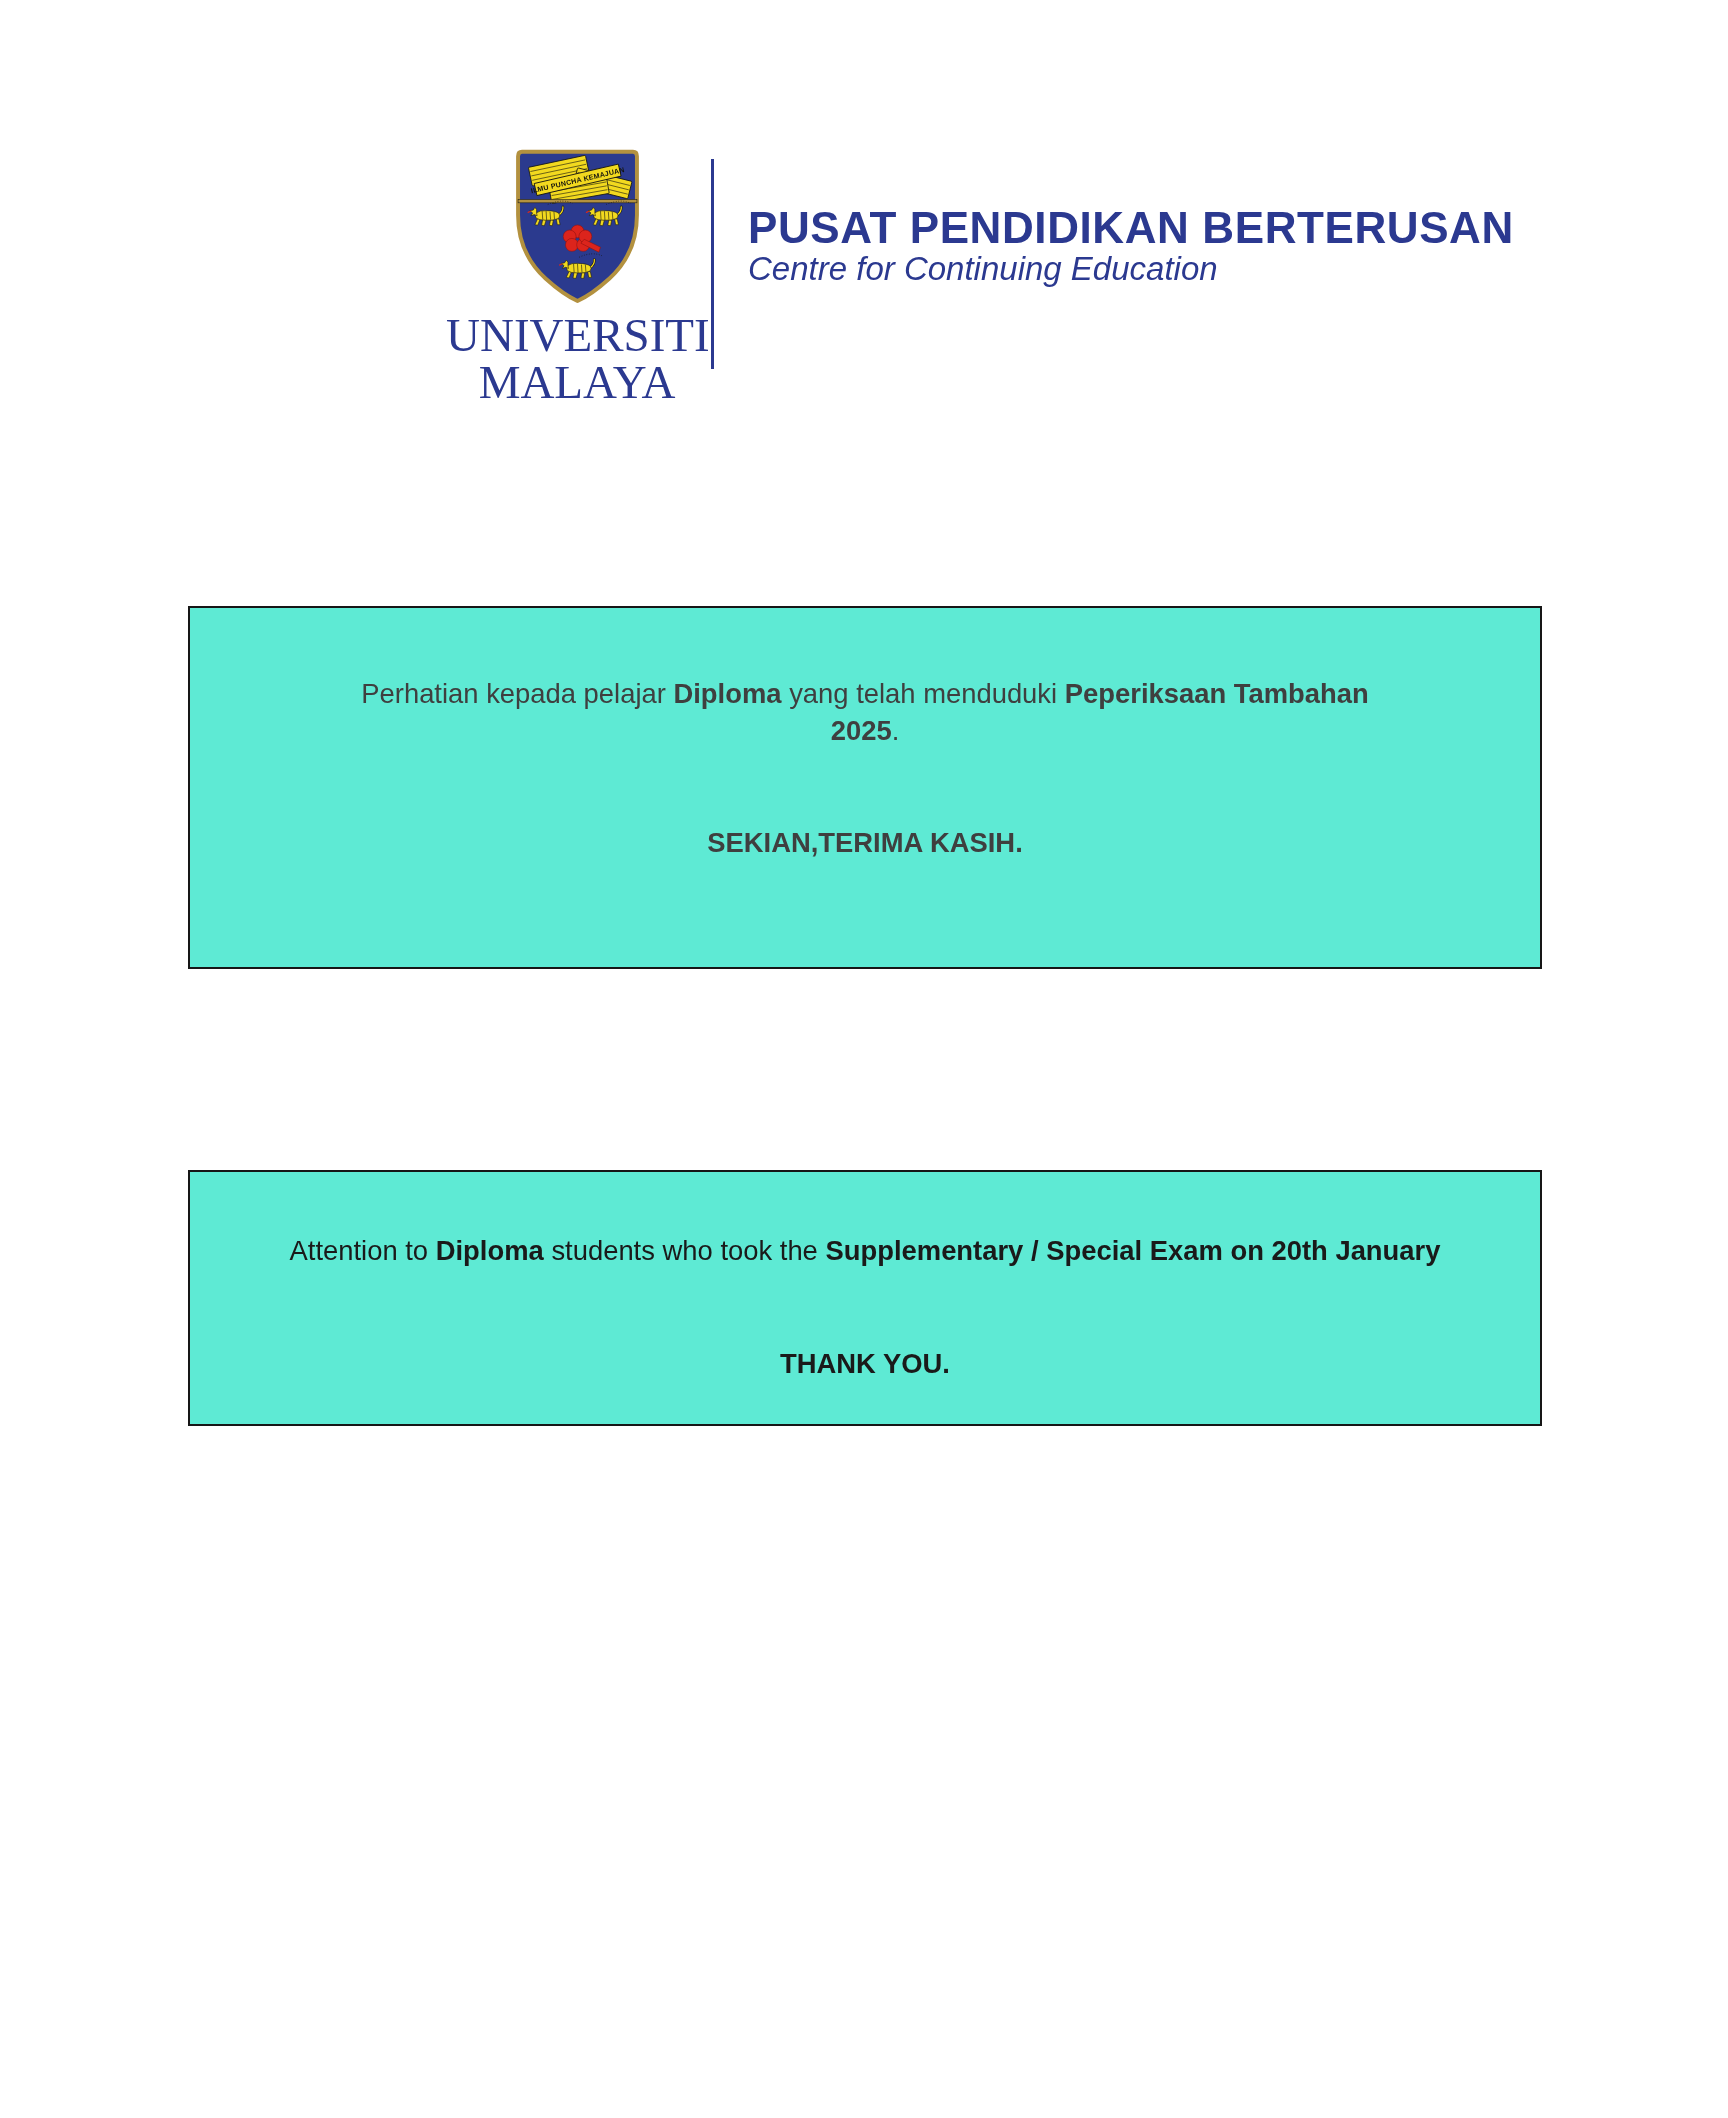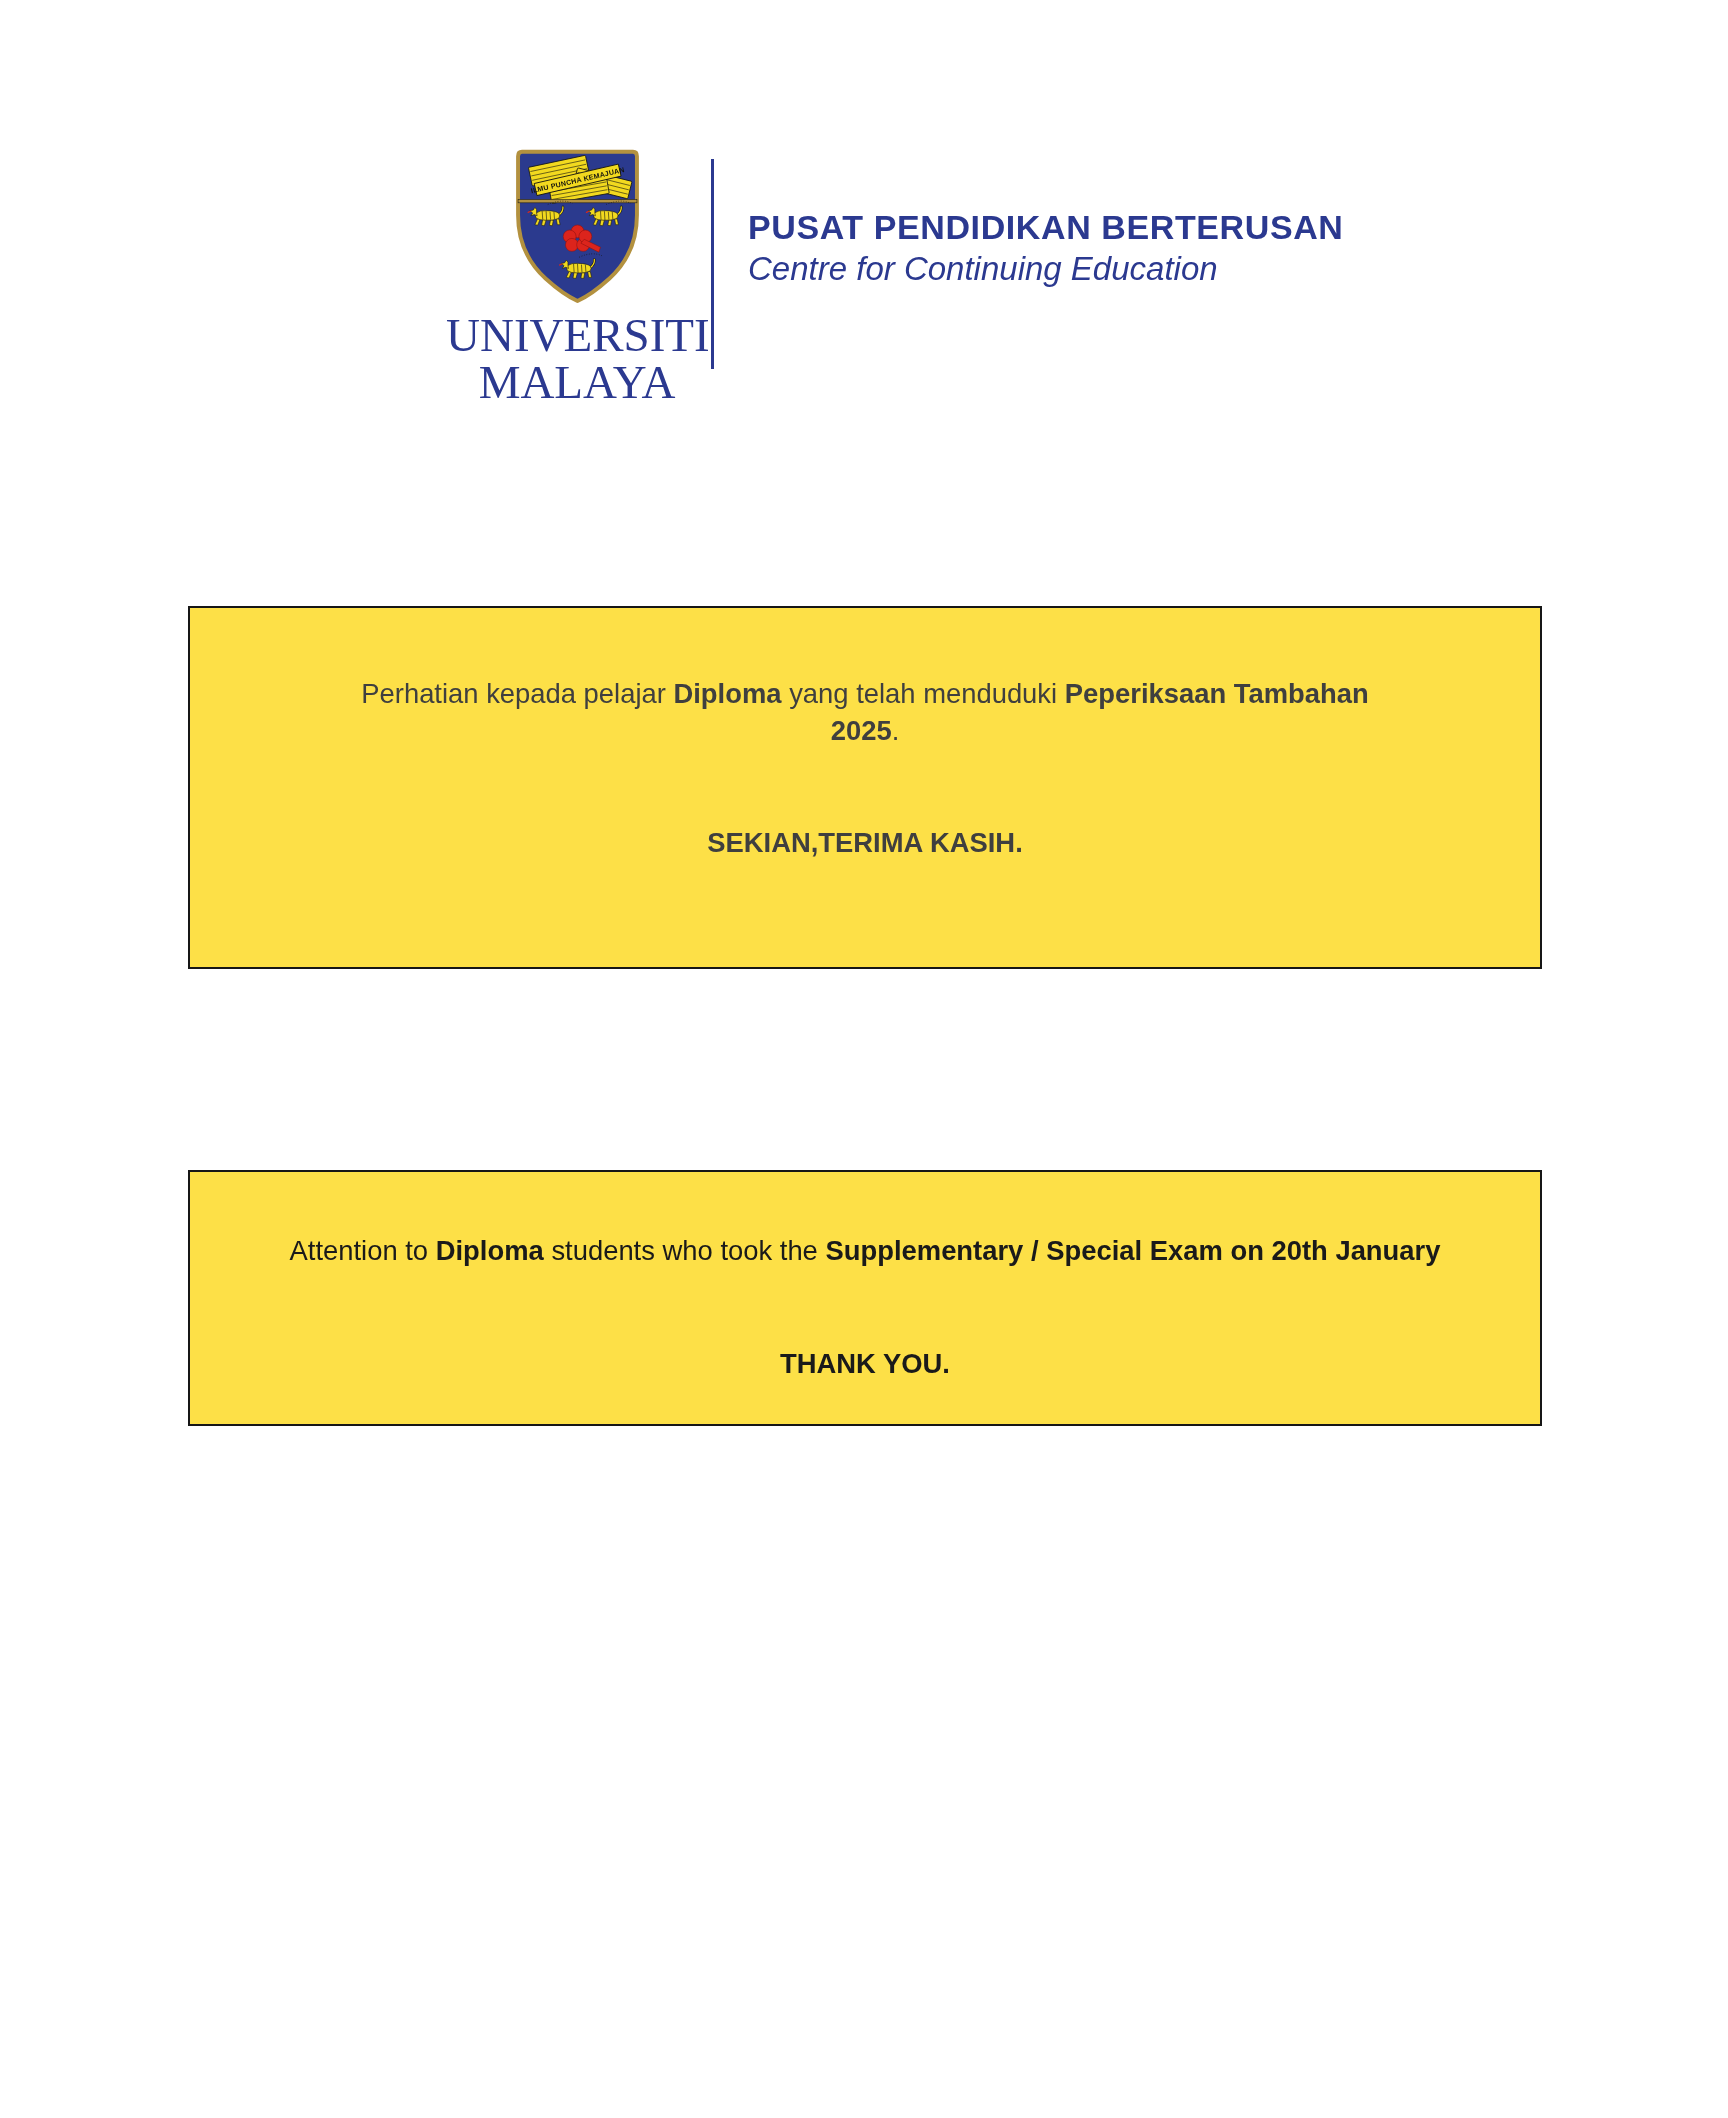--- a/index.html
+++ b/index.html
@@ -46,42 +46,42 @@
   }
   .dept-block {
     position: absolute;
     left: 748px;
     top: 208px;
     color: #2b3990;
     text-align: left;
     white-space: nowrap;
   }
   .dept-my {
-    font-size: 34px;
+    font-size: 44px;
     line-height: 39px;
     font-weight: 700;
     letter-spacing: 0.6px;
   }
   .dept-en {
     margin-top: 3px;
     font-size: 33px;
     line-height: 38px;
     font-style: italic;
     font-weight: 400;
     letter-spacing: 0px;
   }
 
   
   .notice {
     position: absolute;
     left: 188px;
     width: 1354px;
     box-sizing: border-box;
     border: 2.4px solid #161616;
-    background: #fde047;
+    background: #5eead4;
     text-align: center;
   }
   .notice .text-line {
     font-size: 27.4px;
     line-height: 37px;
   }
   .notice .b {
     font-weight: 700;
   }
   .closing {

